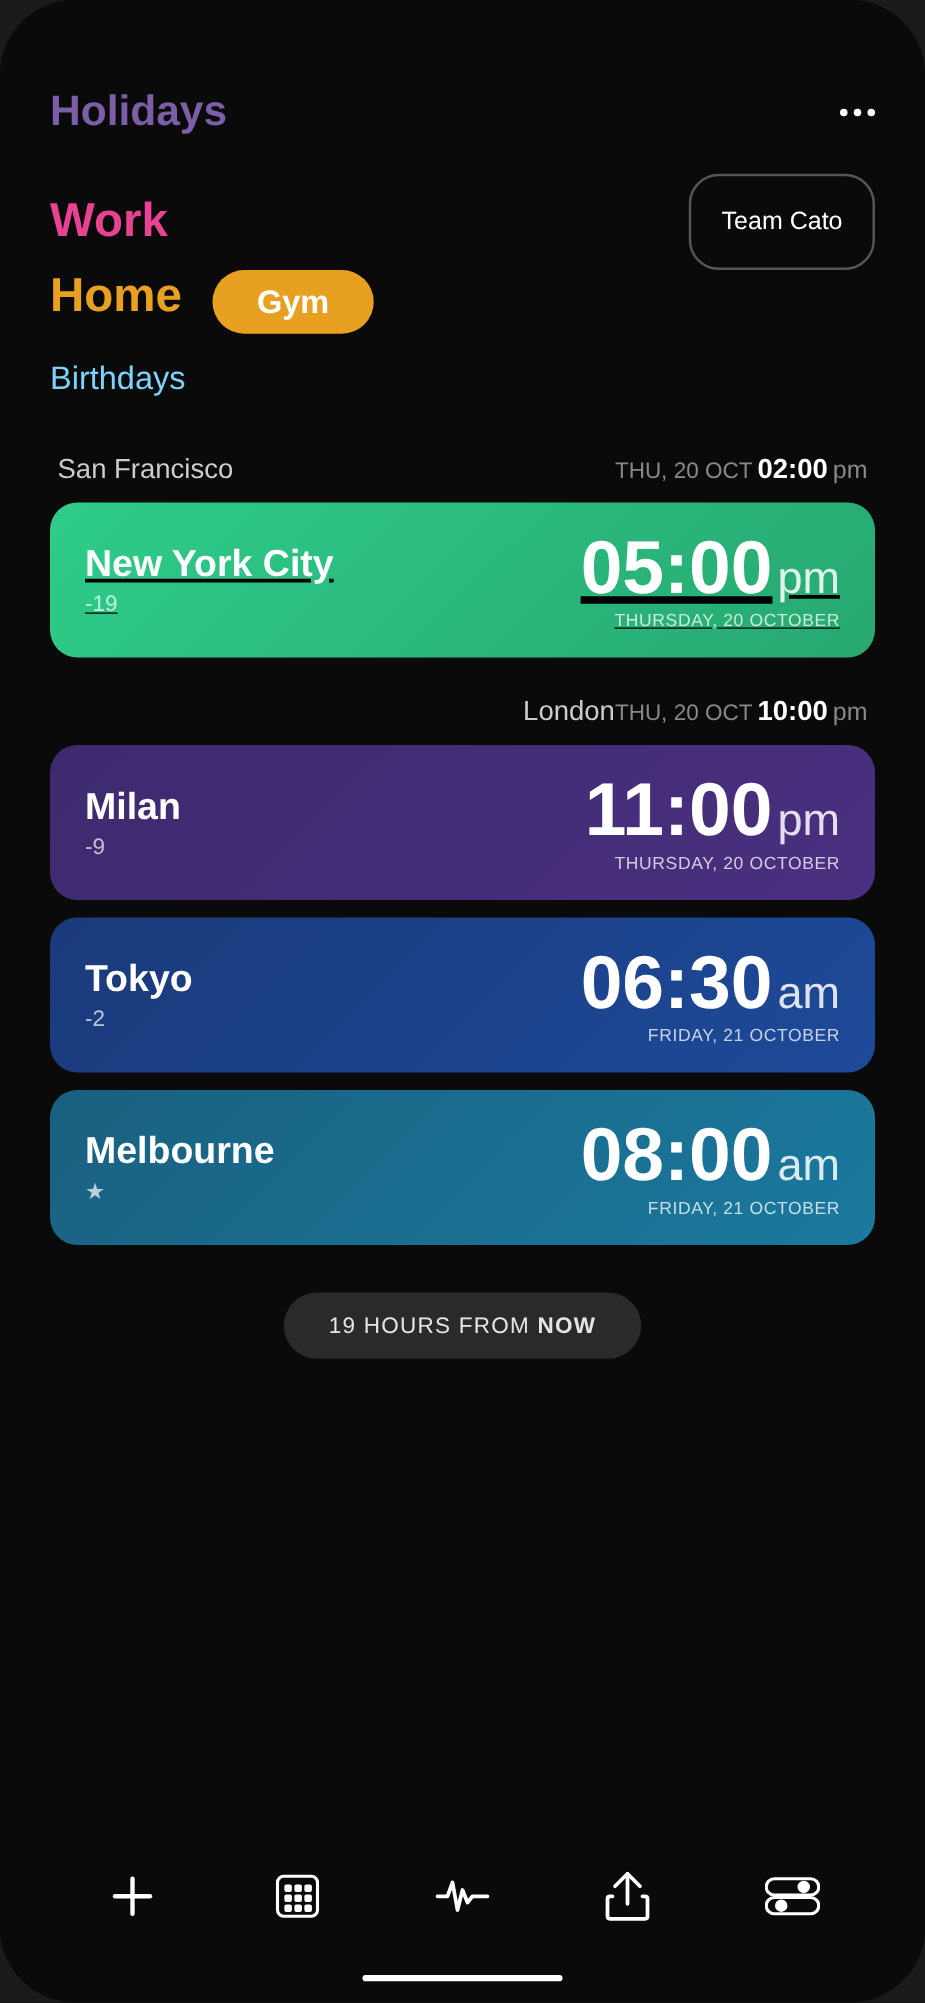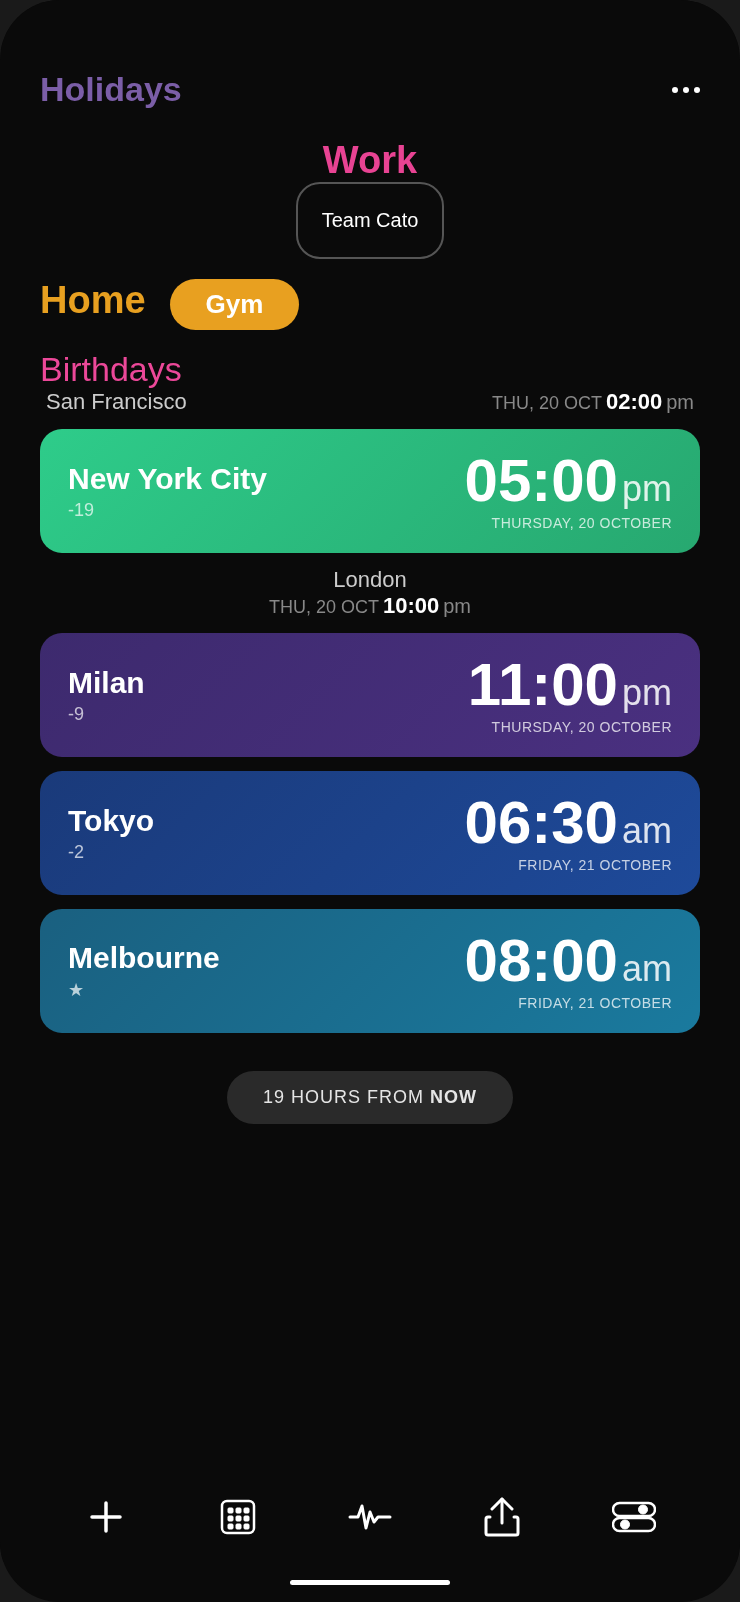--- a/index.html
+++ b/index.html
@@ -64,22 +64,20 @@
       height: 6px;
       border-radius: 50%;
       background: #ffffff;
     }
 
     
     .tags-row-1 {
       display: flex;
       align-items: center;
       justify-content: space-between;
-      margin-bottom: 20px;
-      flex-direction: column;
     }
 
     .tag-work {
       font-size: 38px;
       font-weight: 600;
       color: #e84393;
     }
 
     .tag-team {
       background: transparent;
@@ -110,32 +108,34 @@
       background: #e8a020;
       border-radius: 28px;
       padding: 10px 36px;
       color: #ffffff;
       font-size: 26px;
       font-weight: 600;
     }
 
     
     .tag-birthdays {
-      font-size: 34px;
+      font-size: 26px;
       font-weight: 500;
-      color: #ec4899;
+      color: #7dd3fc;
+      margin-bottom: 28px;
     }
 
     
     .city-small {
       display: flex;
       justify-content: space-between;
       align-items: center;
       padding: 0 6px;
       margin-bottom: 14px;
+      margin-top: 16px;
     }
 
     .city-small-name {
       font-size: 22px;
       color: #cccccc;
       font-weight: 400;
     }
 
     .city-small-time {
       font-size: 22px;
@@ -220,20 +220,21 @@
       font-size: 14px;
       font-weight: 500;
       color: rgba(255,255,255,0.75);
       letter-spacing: 0.5px;
       margin-top: 4px;
     }
 
     
     .card-nyc {
       background: linear-gradient(135deg, #2ecc8a, #27a870);
+      text-decoration: underline;
     }
 
     .card-milan {
       background: linear-gradient(135deg, #3d2a6e, #4a3080);
     }
 
     .card-tokyo {
       background: linear-gradient(135deg, #1a3a7a, #1e4a9a);
     }
 
@@ -241,21 +242,20 @@
       background: linear-gradient(135deg, #1a6080, #1a7a9e);
     }
 
     
     .london-row {
       display: flex;
       justify-content: flex-end;
       align-items: center;
       padding: 0 6px;
       margin-bottom: 14px;
-      flex-direction: column;
     }
 
     
     .hours-btn-container {
       display: flex;
       justify-content: center;
       margin: 24px 0 10px 0;
     }
 
     .hours-btn {

